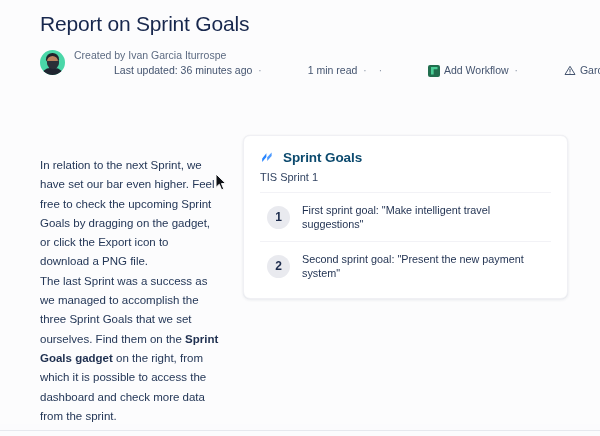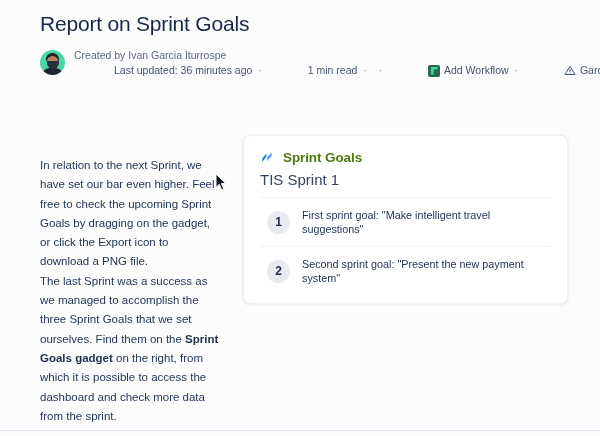--- a/index.html
+++ b/index.html
@@ -155,32 +155,32 @@
   }
 
   .gadget-head {
     display:flex;
     align-items:center;
     gap:8px;
   }
   .gadget-title {
     font-size:13.5px;
     font-weight:700;
-    color:#4d7c0f;
+    color:#0c4a6e;
     letter-spacing:-0.1px;
   }
 
   .icon-sprint {
     width:15px; height:14px;
     flex:none;
     position:relative;
   }
 
   .gadget-sub {
-    font-size:15px;
+    font-size:11px;
     color:#334563;
     margin-top:6px;
     margin-bottom:9px;
   }
 
   .goal-row {
     display:flex;
     align-items:center;
     gap:12px;
     border-top:1px solid #f2f2f6;

